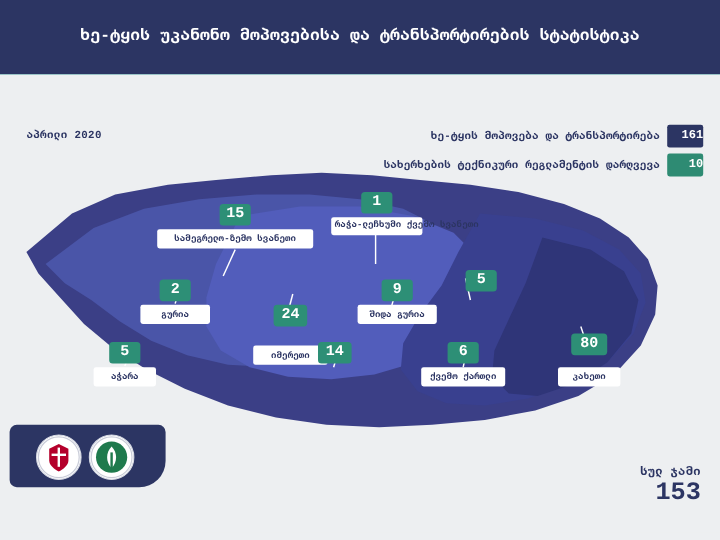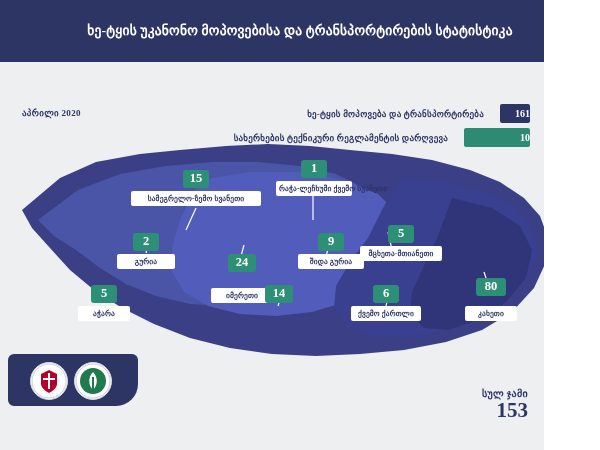--- a/index.html
+++ b/index.html
@@ -2,25 +2,25 @@
 <html><head>
 <meta charset="utf-8">
 <style>
   html, body {
     margin: 0;
     padding: 0;
     background: #ffffff;
   }
   #page {
     position: relative;
-    width: 544px;
+    width: 600px;
     height: 450px;
     overflow: hidden;
     background: #14b8a6;
-    font-family: Liberation Serif, serif;
+    font-family: Liberation Mono, monospace;
   }
   
   .header {
     position: absolute;
     left: 0; top: 0;
     width: 600px; height: 62px;
     background: #2c3563;
   }
   .header-title {
     position: absolute;
@@ -61,35 +61,35 @@
     align-items: center;
     justify-content: flex-end;
     margin-bottom: 5px;
   }
   .legend-text {
     color: #2c3563;
     font-size: 9px;
     font-weight: bold;
     text-align: right;
     letter-spacing: 0.2px;
-    padding-right: 16px;
+    padding-right: 6px;
     white-space: nowrap;
   }
   .legend-val {
     width: 30px;
     height: 19px;
     line-height: 19px;
     text-align: right;
     color: #ffffff;
     font-size: 10px;
     font-weight: bold;
     border-radius: 2px;
   }
   .legend-val.blue { background: #2c3563; }
-  .legend-val.teal { background: #2e8b73; padding-left: 36px; }
+  .legend-val.teal { background: #2e8b73; }
   
   .map-wrap {
     position: absolute;
     left: 0; top: 120px;
     width: 600px; height: 250px;
   }
   
   .marker {
     position: absolute;
   }
@@ -237,21 +237,20 @@
       <div class="name">იმერეთი</div>
     </div>
 
     <div class="marker" style="left:298px; top:113px; width:66px;">
       <div class="badge" style="margin:0 auto; width:26px;">9</div>
       <div class="name">შიდა გურია</div>
     </div>
 
     <div class="marker" style="left:360px; top:105px; width:82px;">
       <div class="badge" style="margin:0 auto; width:26px;">5</div>
-      <div class="name">მცხეთა-მთიანეთი</div>
     </div>
 
     <div class="marker" style="left:78px; top:165px; width:52px;">
       <div class="badge" style="margin:0 auto; width:26px;">5</div>
       <div class="name">აჭარა</div>
     </div>
 
     <div class="marker" style="left:234px; top:165px; width:90px;">
       <div class="badge" style="margin:0 auto; width:28px;">14</div>
     </div>

